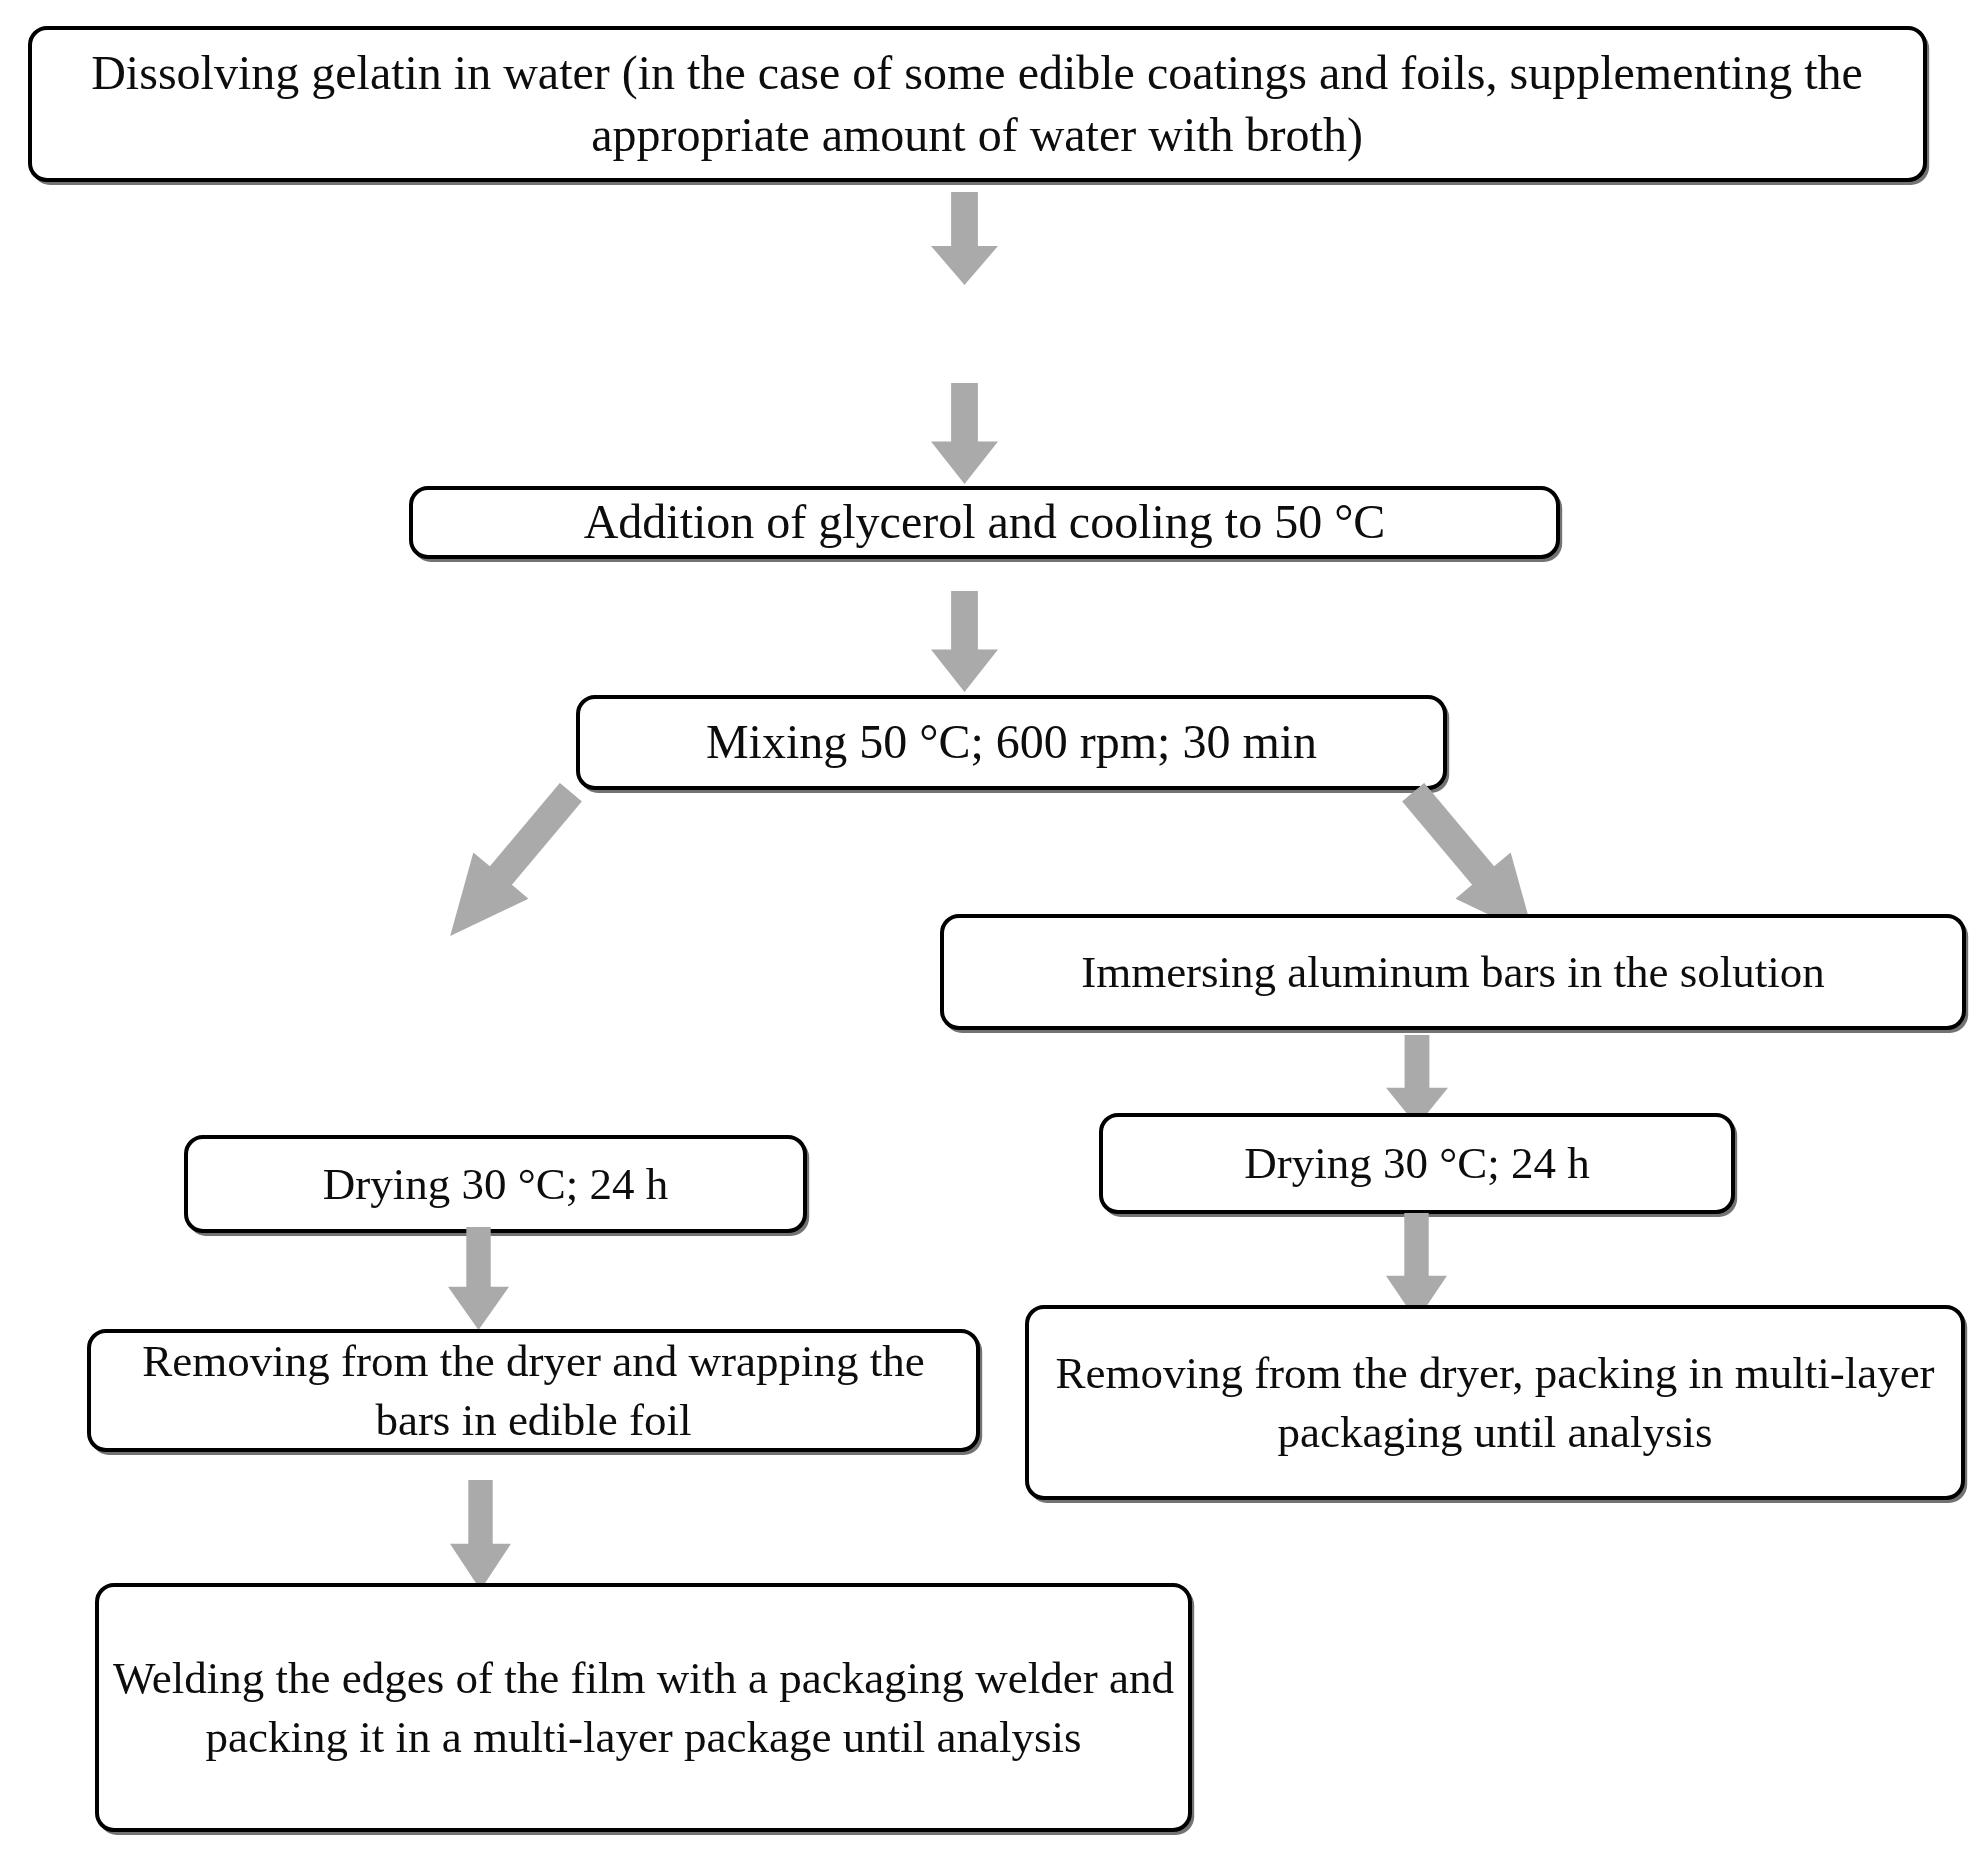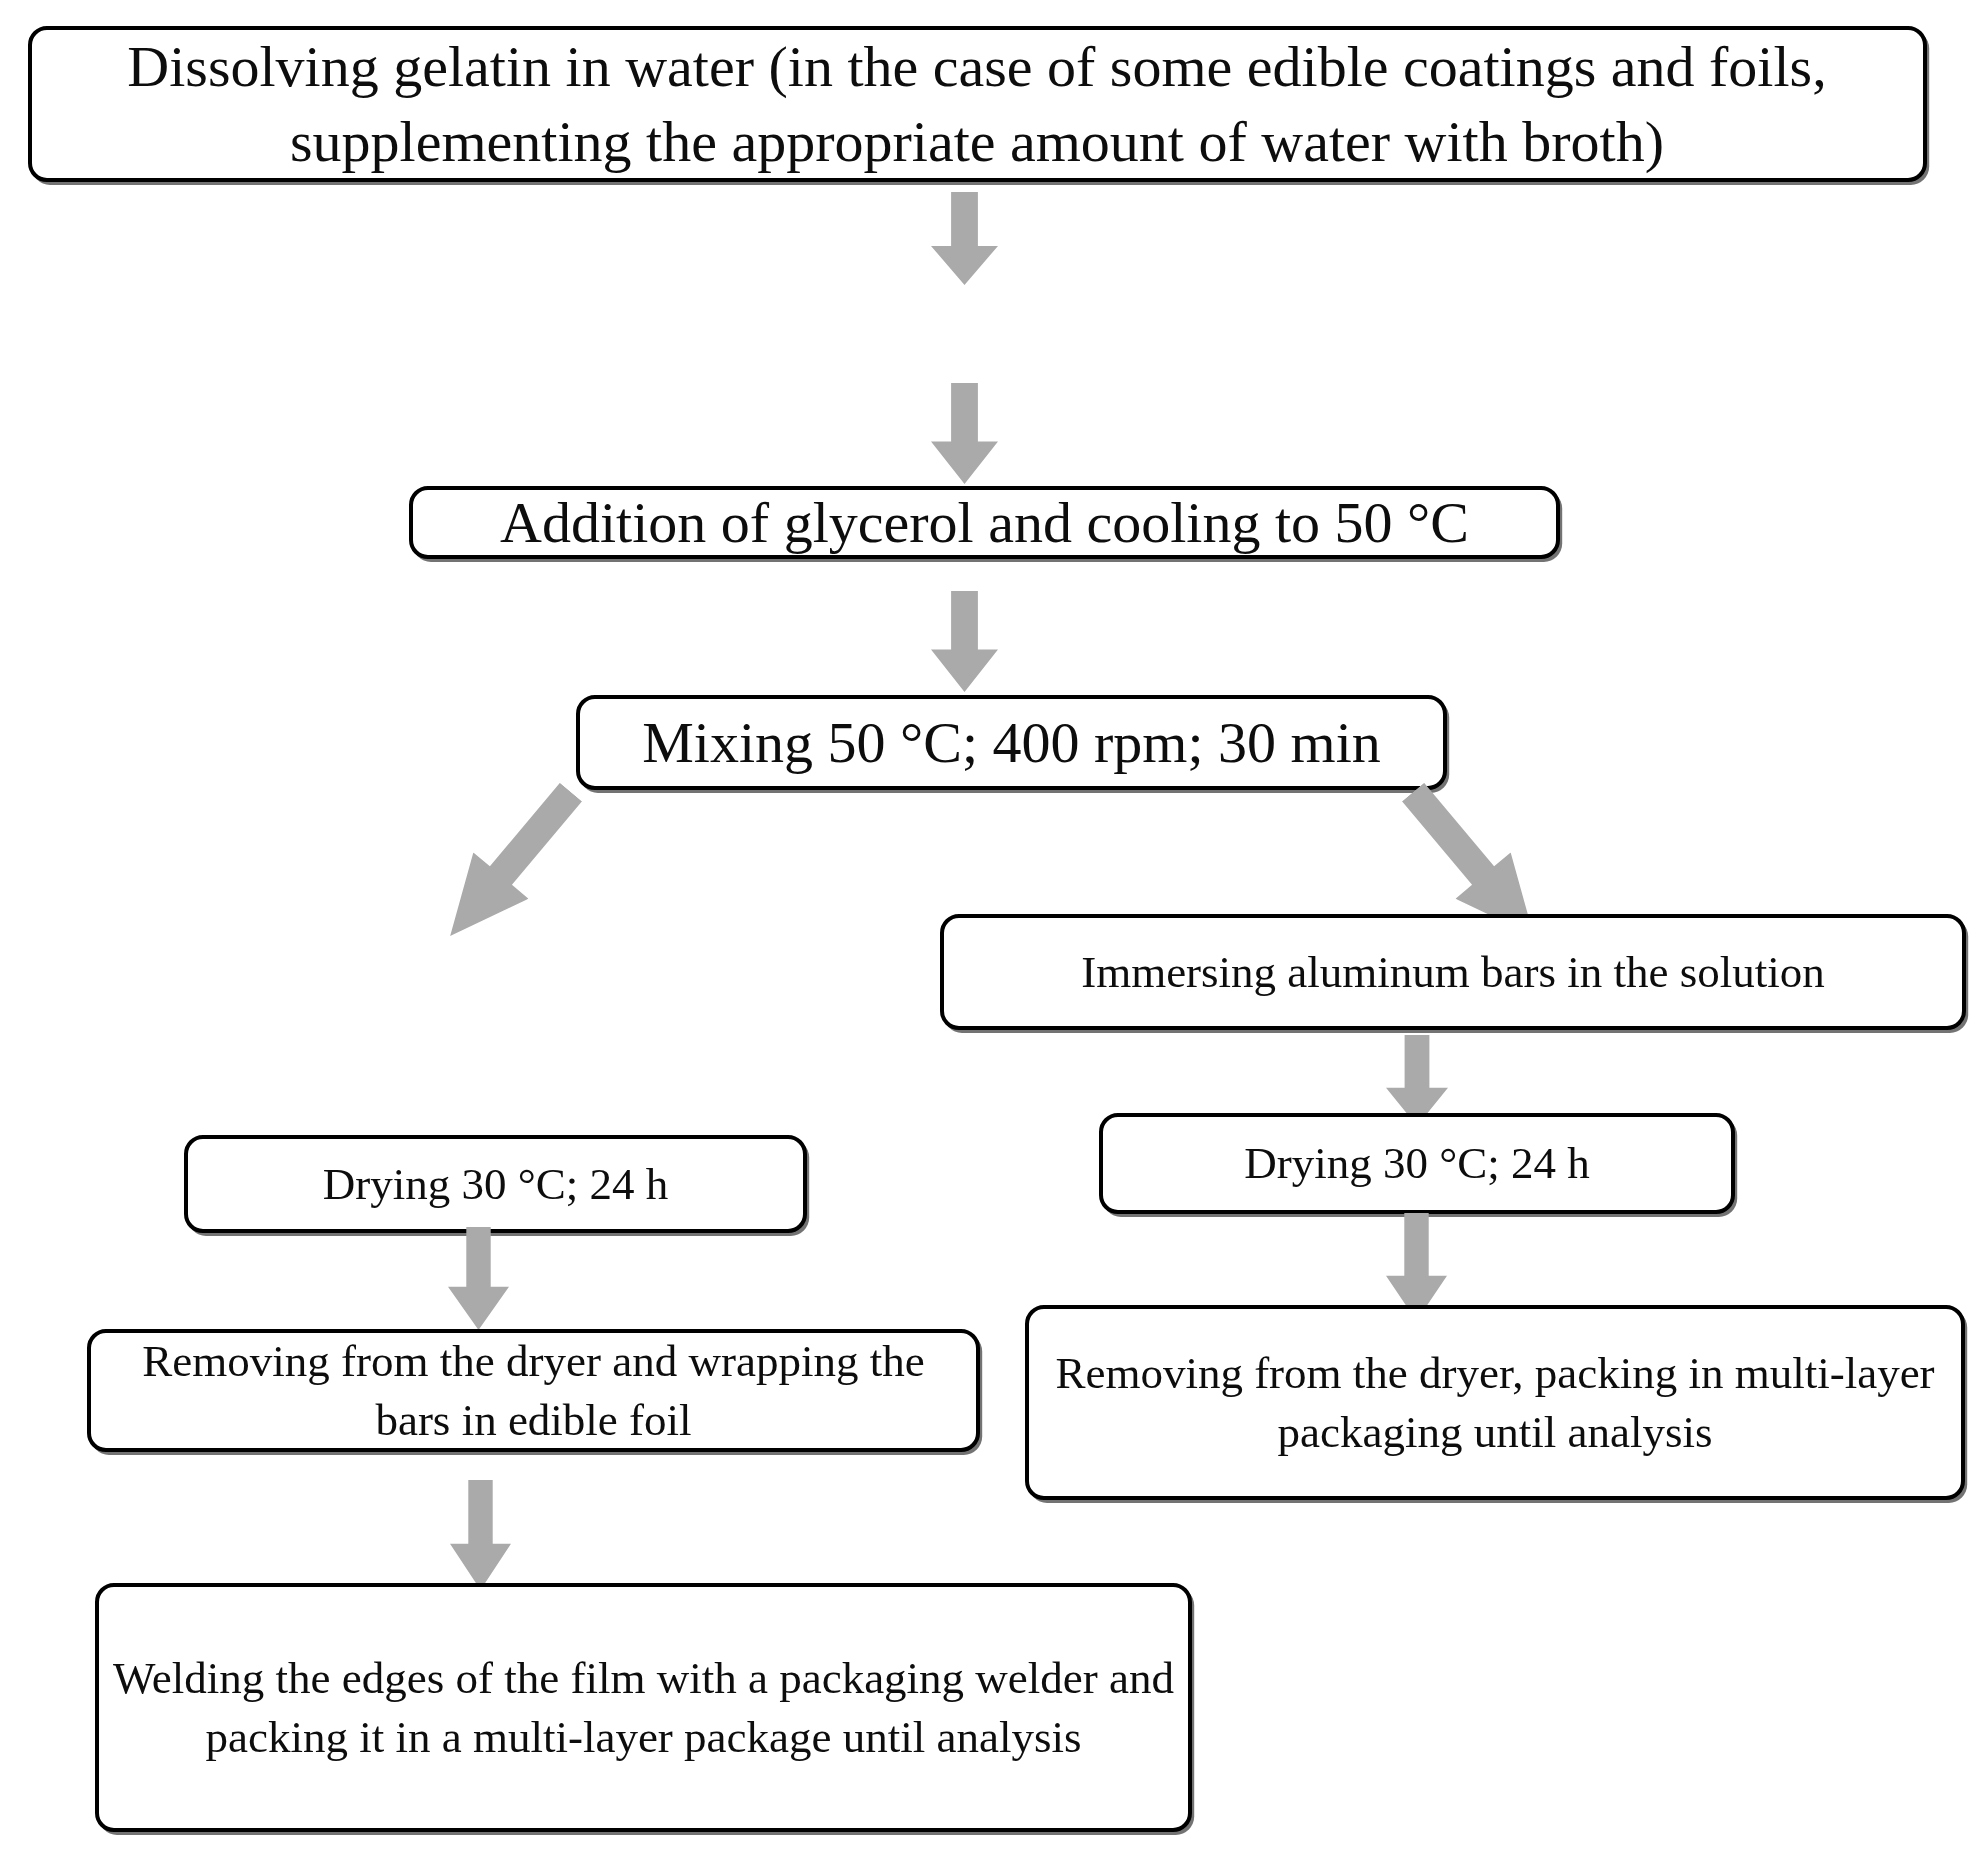--- a/index.html
+++ b/index.html
@@ -29,21 +29,21 @@
     text-align: center;
     color: #0d0d0d;
     line-height: 1.30;
     padding: 4.3px 13px;
     box-shadow: 2.9px 3.6px 0 -0.7px rgba(0,0,0,0.55);
   }
   .node span {
     display: block;
     width: 100%;
   }
-  .f-64 { font-size: 58px; }
+  .f-64 { font-size: 48px; }
   .f-62 { font-size: 45px; }
 
   
   .arrow {
     position: absolute;
     background: #aaaaaa;
   }
   .arrow-down {
     
     clip-path: polygon(30% 0%, 70% 0%, 70% 58%, 100% 58%, 50% 100%, 0% 58%, 30% 58%);
@@ -66,21 +66,21 @@
 
   <div class="arrow arrow-down" style="left:931px; top:383px; width:67px; height:101px;"></div>
 
   <div class="node f-64" style="left:409px; top:486px; width:1151px; height:73px;">
     <span>Addition of glycerol and cooling to 50 °C</span>
   </div>
 
   <div class="arrow arrow-down" style="left:931px; top:591px; width:67px; height:101px;"></div>
 
   <div class="node f-64" style="left:576px; top:695px; width:871px; height:95px;">
-    <span>Mixing 50 °C; 400 rpm; 30 min</span>
+    <span>Mixing 50 °C; 600 rpm; 30 min</span>
   </div>
 
   <div class="arrow arrow-diag" style="left:535px; top:792px; width:72px; height:188px;
               transform: rotate(40deg); transform-origin: 50% 0%;"></div>
 
   <div class="arrow arrow-diag" style="left:1377px; top:792px; width:72px; height:188px;
               transform: rotate(-40deg); transform-origin: 50% 0%;"></div>
 
 
   <div class="node f-62" style="left:940px; top:914px; width:1026px; height:116px;">

